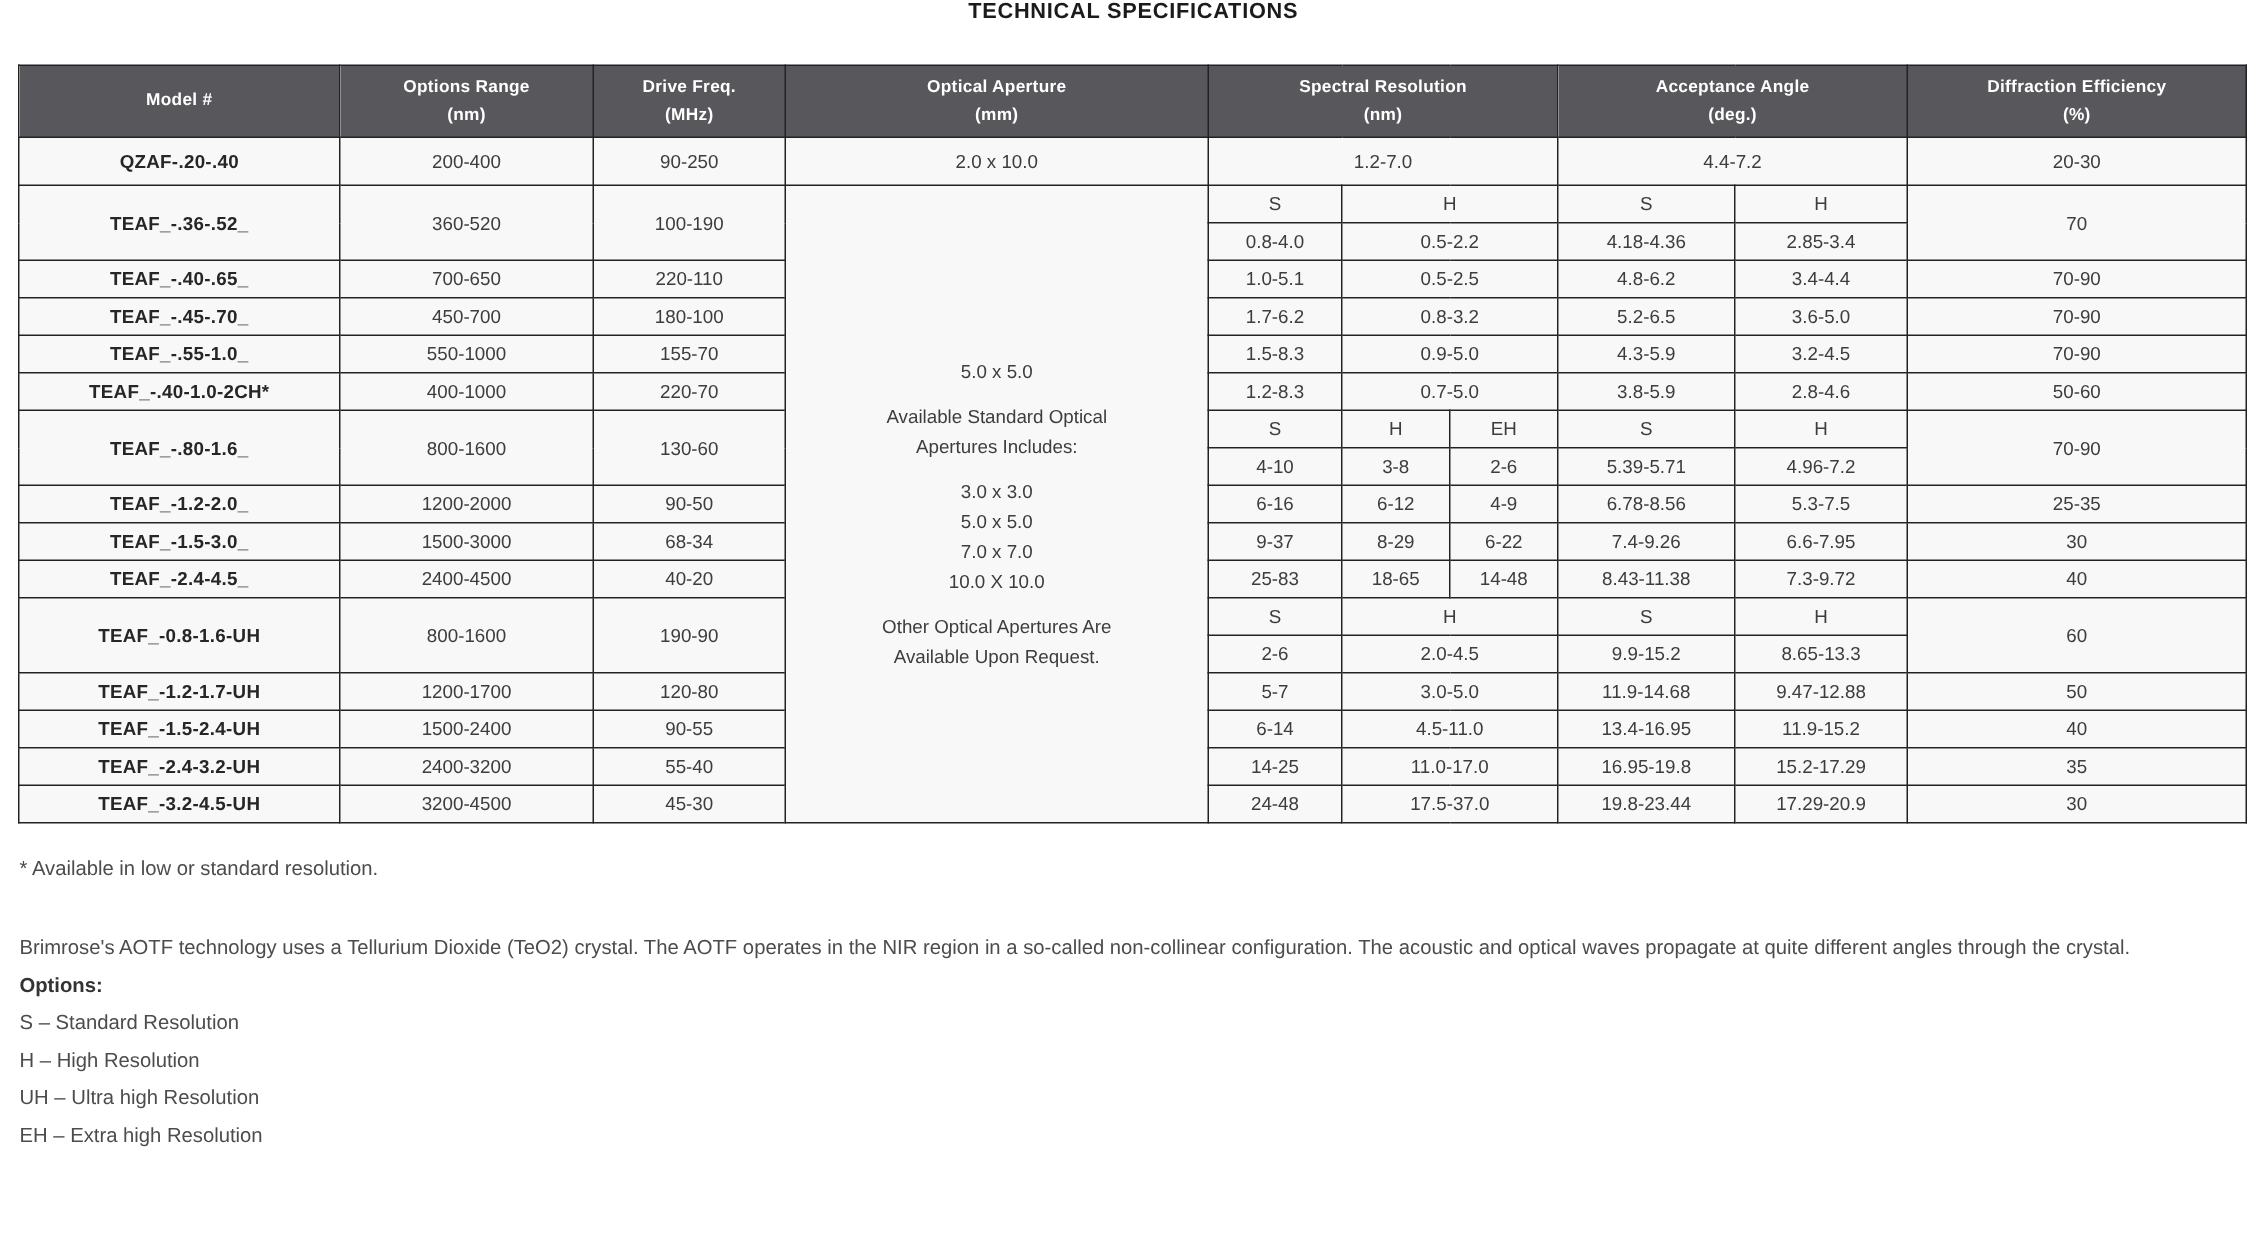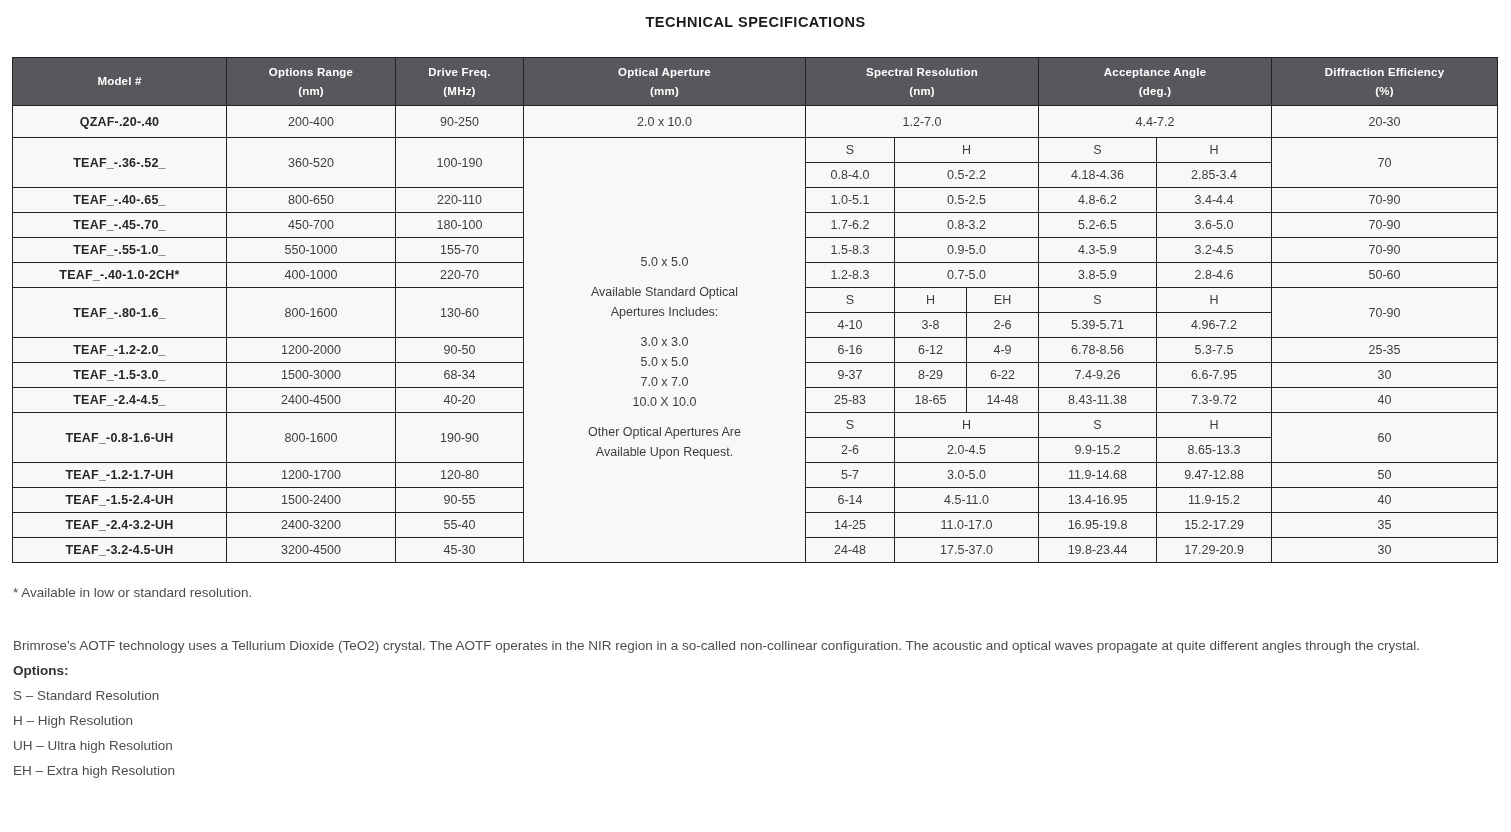--- a/index.html
+++ b/index.html
@@ -10,21 +10,21 @@
     font-family: "Liberation Sans", sans-serif;
     color: #3d3d3d;
     overflow: hidden;
   }
   .page-title {
     text-align: center;
     font-size: 14.5px;
     font-weight: bold;
     letter-spacing: 0.5px;
     color: #1b1b1b;
-    padding-top: 14px;
+    padding-top: 0;
     margin: 0;
   }
   table.spec-table {
     border-collapse: collapse;
     table-layout: fixed;
     width: 1485px;
     margin: 27px 0 0 12px;
   }
   .spec-table th, .spec-table td {
     border: 1px solid #222222;
@@ -154,21 +154,21 @@
     </tr>
     <tr>
       <td>0.8-4.0</td>
       <td colspan="2">0.5-2.2</td>
       <td>4.18-4.36</td>
       <td>2.85-3.4</td>
     </tr>
 
     <tr>
       <td class="model">TEAF_-.40-.65_</td>
-      <td>800-650</td>
+      <td>700-650</td>
       <td>220-110</td>
       <td>1.0-5.1</td>
       <td colspan="2">0.5-2.5</td>
       <td>4.8-6.2</td>
       <td>3.4-4.4</td>
       <td>70-90</td>
     </tr>
 
     <tr>
       <td class="model">TEAF_-.45-.70_</td>

